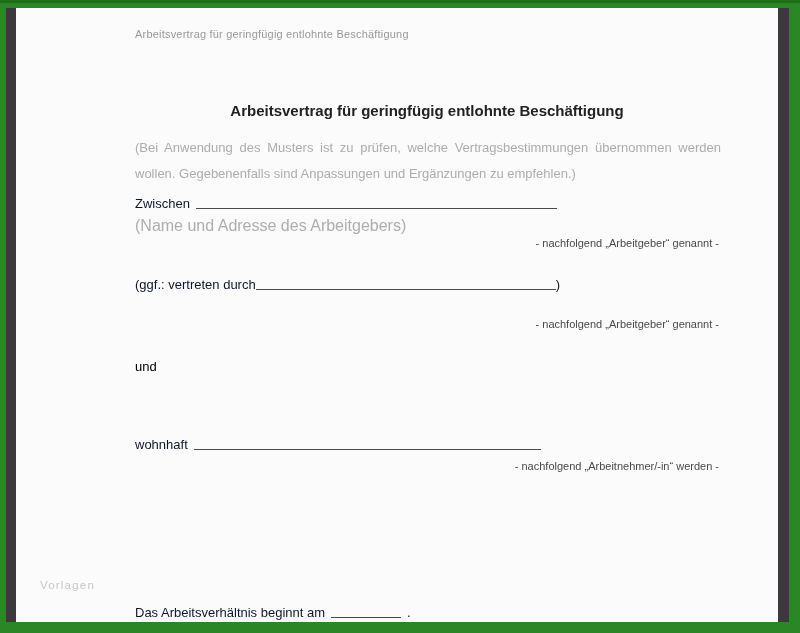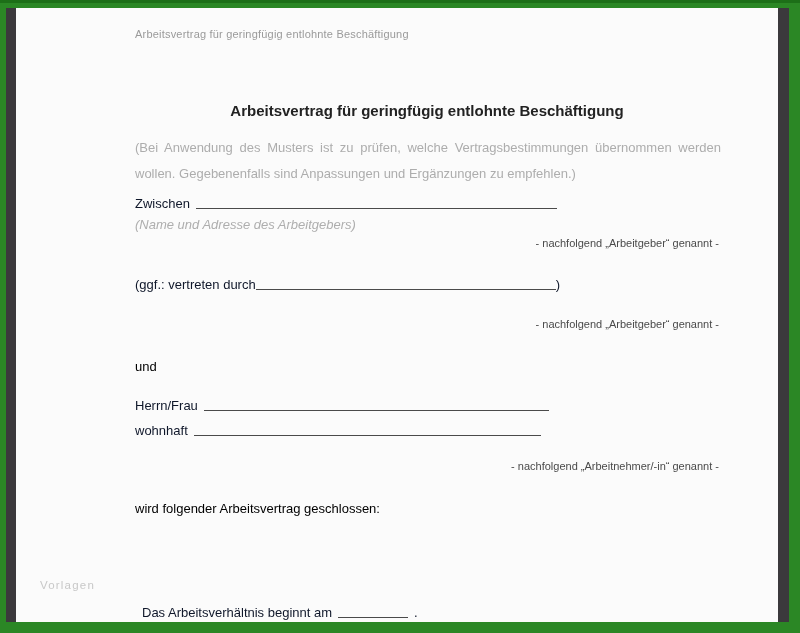--- a/index.html
+++ b/index.html
@@ -40,21 +40,21 @@
   }
 
   .fill-row { display:flex; align-items:stretch; font-size:13px; color:#0f172a; }
   .fill-row .label { white-space:pre; }
   .fill-line {
     flex:1 1 auto; border-bottom:1px solid #4a4a4a; margin-bottom:2px;
   }
   .gap { margin-left:6px; }
 
   .hint {
-    font-size:13px; font-style:italic; color:#aeaeae;
+    font-size:16px; color:#aeaeae;
   }
   .right-note {
     left:135px; width:584px; text-align:right;
     font-size:11px; color:#4a4a4a;
   }
   .body-text { font-size:13px; color:#000000; }
 
   .section-heading {
     left:135px; width:584px; text-align:center;
     font-size:14px; font-weight:bold; color:#222;
@@ -90,35 +90,30 @@
   <div class="abs fill-row" style="left:135px; top:277px; width:425px;text-align:center;">
     <span class="label">(ggf.: vertreten durch</span>
     <span class="fill-line"></span>
     <span class="label">)</span>
   </div>
 
   <div class="abs right-note" style="top:318px;">- nachfolgend „Arbeitgeber“ genannt -</div>
 
   <div class="abs body-text" style="left:135px; top:359px;">und</div>
 
-  <div class="abs fill-row" style="left:135px; top:398px; width:414px;">
-    <span class="label">Herrn/Frau</span>
-    <span class="fill-line gap"></span>
-  </div>
 
-  <div class="abs fill-row" style="left:135px; top:423px; width:406px;">
+  <div class="abs fill-row" style="left:135px; top:437px; width:406px;">
     <span class="label">wohnhaft</span>
     <span class="fill-line gap"></span>
   </div>
 
-  <div class="abs right-note" style="top:460px;">- nachfolgend „Arbeitnehmer/-in“ genannt -</div>
-
-  <div class="abs body-text" style="left:135px; top:501px;">wird folgender Arbeitsvertrag geschlossen:</div>
+  <div class="abs right-note" style="top:460px;">- nachfolgend „Arbeitnehmer/-in“ werden -</div>
 
 
-  <div class="abs fill-row" style="left:135px; top:605px; width:285px;margin-left:7px;">
+
+  <div class="abs fill-row" style="left:135px; top:605px; width:285px;">
     <span class="label">Das Arbeitsverhältnis beginnt am</span>
     <span class="fill-line gap" style="flex:0 0 70px;"></span>
     <span class="label gap">.</span>
   </div>
 
   <div class="abs watermark">Vorlagen</div>
 </div>
 
 </body></html>

